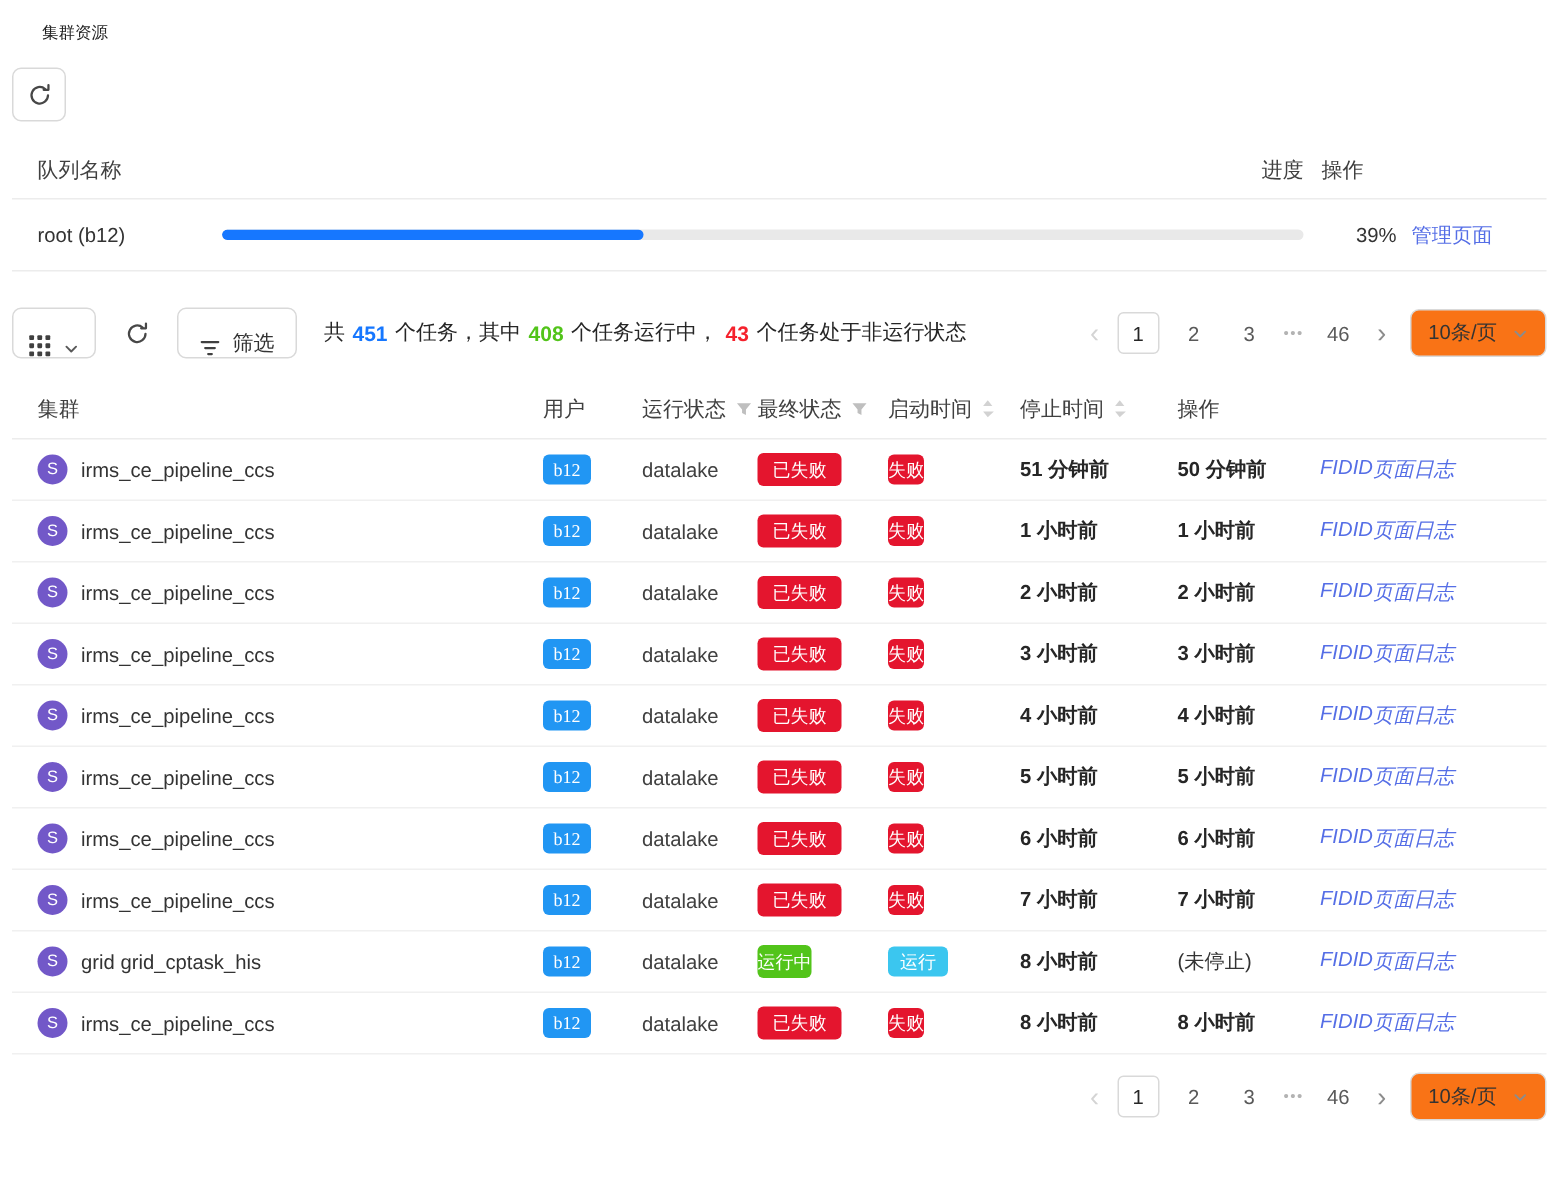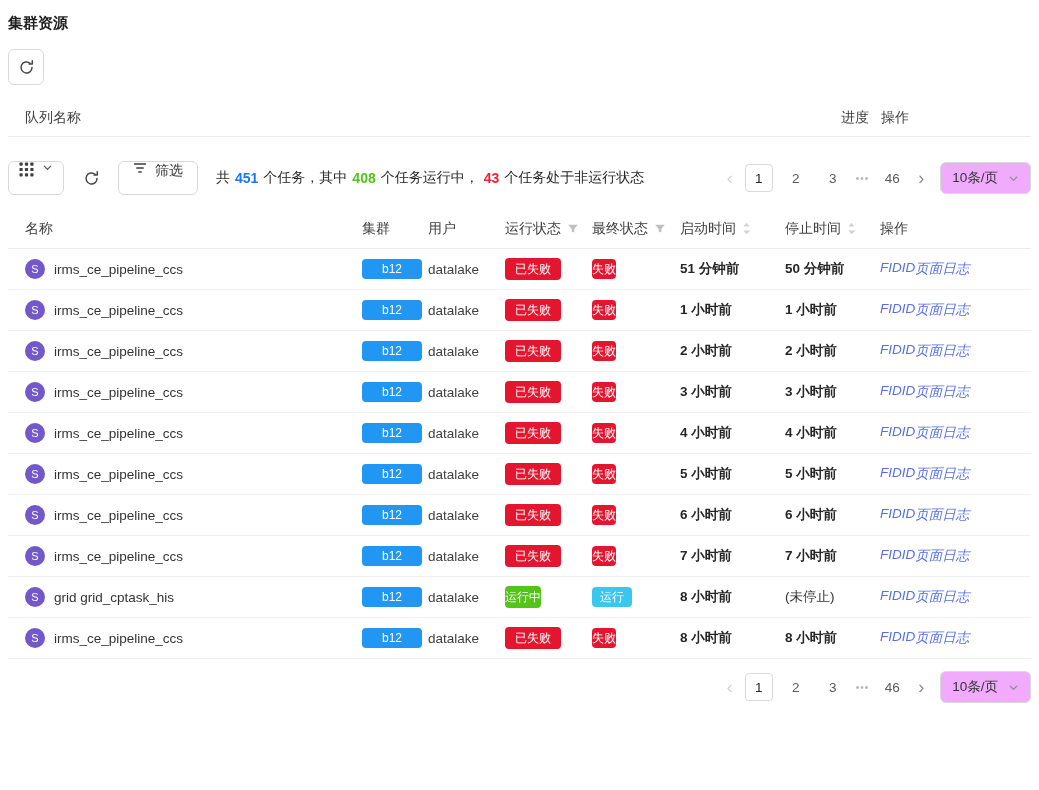--- a/index.html
+++ b/index.html
@@ -10,24 +10,24 @@
     --running-final-badge:#3bc6ef;
     --count-total:#1677ff;
     --count-running:#52c41a;
     --count-non-running:#f5222d;
     --progress-fill:#1677ff;
     --avatar-bg:#7258c8;
   }
   *{box-sizing:border-box;margin:0;padding:0;}
   body{width:1039px;background:#fff;color:#333;font-family:"Liberation Sans","DejaVu Sans",sans-serif;font-size:14px;}
   .page{padding:14px 8px 18px;}
-  .section-title{font-size:15px;font-weight:700;color:#1f1f1f;}
+  .section-title{font-size:11px;font-weight:400;color:#1f1f1f;margin-left:20px;}
   
   .icon-btn{width:36px;height:36px;display:inline-flex;align-items:center;justify-content:center;background:#fff;border:1px solid #d9d9d9;border-radius:6px;cursor:pointer;}
-  .btn{display:inline-flex;align-items:flex-start;gap:8px;height:34px;border:1px solid #d9d9d9;background:#fff;border-radius:6px;cursor:pointer;font-size:14px;color:#333;font-family:inherit;}
+  .btn{display:inline-flex;align-items:flex-end;gap:8px;height:34px;border:1px solid #d9d9d9;background:#fff;border-radius:6px;cursor:pointer;font-size:14px;color:#333;font-family:inherit;}
   .btn-grid{padding:0 10px;}
   .btn-filter{padding:0 14px;}
   .icon-only{border:none;background:none;width:26px;height:34px;display:inline-flex;align-items:center;justify-content:center;cursor:pointer;}
   
   .res-refresh{margin-top:16px;}
   .res-table{margin-top:14px;}
   .res-head,.res-row{display:grid;grid-template-columns:123px 1fr 62px 90px;align-items:center;padding-left:17px;}
   .res-head{height:38px;border-bottom:1px solid #ececec;color:#404040;font-weight:500;}
   .res-row{height:48px;border-bottom:1px solid #ececec;font-size:13.5px;}
   .h-progress,.pct{text-align:right;padding-right:10px;}
@@ -42,32 +42,32 @@
   .num.blue{color:var(--count-total);}
   .num.green{color:var(--count-running);text-align:center;}
   .num.red{color:var(--count-non-running);}
   
   .pager{display:flex;align-items:center;gap:9px;margin-left:auto;}
   .pg-arrow{border:none;background:none;font-size:18px;line-height:1;color:#8c8c8c;cursor:pointer;padding:0 3px;font-family:inherit;}
   .pg-arrow.prev{color:#d4d4d4;}
   .pg-num{min-width:28px;height:28px;border:none;background:none;font-size:13.5px;color:#595959;cursor:pointer;font-family:inherit;}
   .pg-num.current{border:1px solid #d9d9d9;border-radius:4px;color:#262626;background:#fff;}
   .pg-ellipsis{color:#b3b3b3;font-size:10px;letter-spacing:1px;cursor:pointer;}
-  .page-size-select{display:flex;align-items:center;gap:10px;height:32px;padding:0 11px;border:1px solid #d9d9d9;border-radius:6px;font-size:13.5px;color:#333;cursor:pointer;margin-left:4px;background:#f0abfc;}
+  .page-size-select{display:flex;align-items:center;gap:10px;height:32px;padding:0 11px;border:1px solid #d9d9d9;border-radius:6px;font-size:13.5px;color:#333;cursor:pointer;margin-left:4px;background:#f97316;}
   .pager-bottom-wrap{display:flex;justify-content:flex-end;margin-top:12px;}
   
   .task-table{margin-top:14px;}
   .t-head,.t-row{display:grid;grid-template-columns:337px 66px 77px 87px 88px 105px 95px 122px;align-items:center;padding-left:17px;}
   .t-head{height:40px;border-bottom:1px solid #ececec;color:#404040;font-weight:500;}
   .th{display:flex;align-items:center;gap:6px;}
   .t-row{height:41px;border-bottom:1px solid #f0f0f0;font-size:13.5px;color:#333;}
   .name-cell{display:flex;align-items:center;gap:9px;}
   .avatar{width:20px;height:20px;border-radius:50%;background:var(--avatar-bg);color:#fff;font-size:11px;display:inline-flex;align-items:center;justify-content:center;flex:none;}
   .badge{display:inline-block;border-radius:4px;color:#fff;font-size:12px;line-height:1;}
-  .badge.cluster{background:var(--cluster-badge);padding:4px 20px;}
+  .badge.cluster{background:var(--cluster-badge);padding:4px 7px;font-family:Liberation Serif, serif;}
   .badge.failed{background:var(--failed-badge);padding:5px 10px;}
   .badge.running{background:var(--running-badge);padding:5px 0;}
   .badge.final-failed{background:var(--failed-badge);padding:4px 0;}
   .badge.final-running{background:var(--running-final-badge);padding:4px 8px;}
   .time{font-weight:700;color:#262626;}
   .time.normal{font-weight:400;color:#333;}
   .ops{display:flex;font-style:italic;}
   a.link{color:var(--link);text-decoration:none;cursor:pointer;font-size:13.5px;white-space:nowrap;}
   .cell.user{color:#404040;}
 </style>
@@ -85,20 +85,32 @@
         <path d="M14.3 1.7v3.2h-3.2"></path>
       </svg>
     </button>
 
     <div class="res-table">
       <div class="res-head">
         <div>队列名称</div>
         <div class="h-progress">进度</div>
         <div class="h-actions">操作</div>
       </div>
+      <div id="res-rows">
+          <div class="res-row">
+            <div class="cell">root (b12)</div>
+            <div class="cell">
+              <div class="progress-track">
+                <div class="progress-fill" style="width: 39%;"></div>
+              </div>
+            </div>
+            <div class="cell pct">39%</div>
+            <div class="cell"><a class="link">管理页面</a></div>
+          </div>
+        </div>
     </div>
   </section>
 
   <section class="tasks">
 
     <div class="toolbar">
       <button class="btn btn-grid">
         <svg width="15" height="15" viewBox="0 0 15 15" fill="#404040">
           <rect x="0.5" y="0.5" width="3.2" height="3.2" rx="0.7"></rect>
             <rect x="5.9" y="0.5" width="3.2" height="3.2" rx="0.7"></rect>
@@ -152,23 +164,20 @@
             <svg width="11" height="11" viewBox="0 0 12 12" fill="none" stroke="#8c8c8c" stroke-width="1.4" stroke-linecap="round" stroke-linejoin="round">
               <path d="M2.5 4.5 6 8 9.5 4.5"></path>
             </svg>
           </div>
         </div>
     </div>
 
     <div class="task-table">
       <div class="t-head">
         <div class="th">
-            <span>名称</span>
-          </div>
-        <div class="th">
             <span>集群</span>
           </div>
         <div class="th">
             <span>用户</span>
           </div>
         <div class="th">
           <span>运行状态</span>
           <svg width="12" height="12" viewBox="0 0 12 12" fill="#bfbfbf">
               <path d="M1.3 1.8h9.4L7.3 6v3.6L4.7 8.4V6z"></path>
             </svg>

